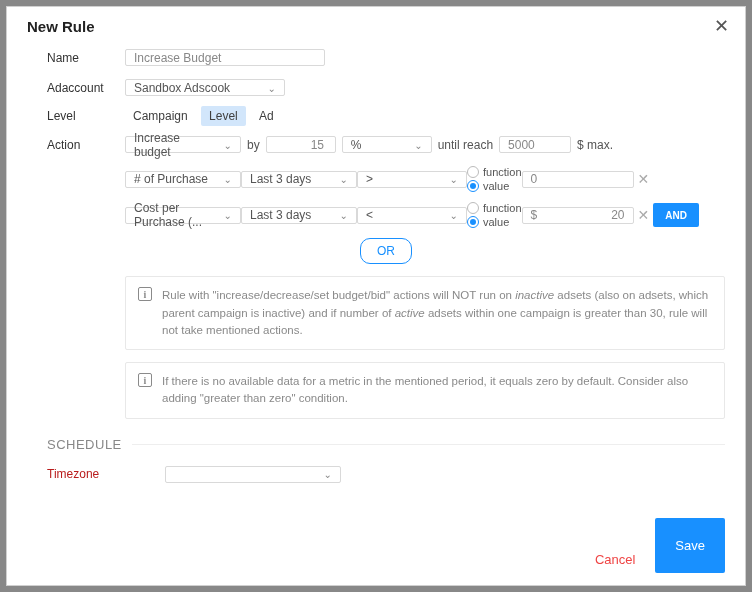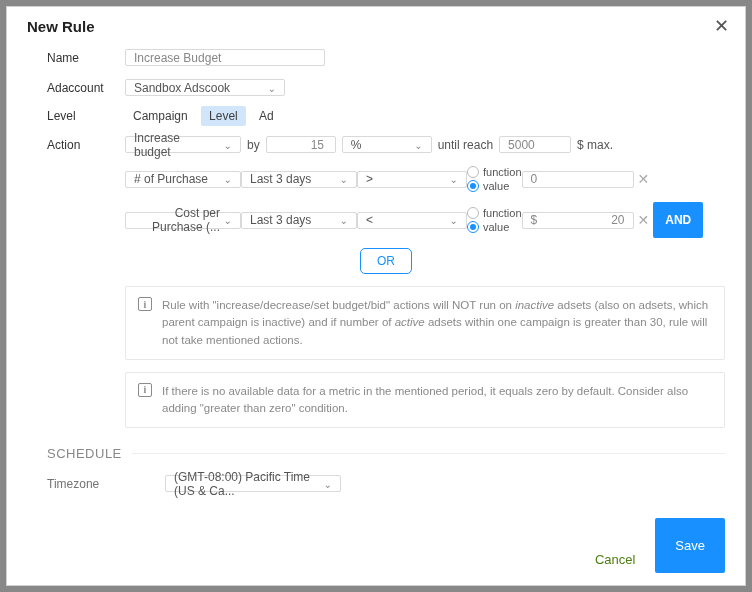--- a/index.html
+++ b/index.html
@@ -17,32 +17,32 @@
   .chev { position: absolute; right: 8px; top: 50%; transform: translateY(-50%); font-size: 10px; color: #888; pointer-events:none; }
   .lvl-tabs span { color: #404040; font-size: 12px; padding: 3px 8px; border-radius: 2px; cursor: pointer; margin-right: 2px; }
   .lvl-tabs .active { background: #d2e6fb; }
   .action-row { display: flex; align-items: center; gap: 6px; font-size: 12px; color: #555;}
   .cond-row { display:flex; align-items:center; margin-left:78px; margin-bottom:10px; font-size:12px;}
   .fv { font-size: 11px; color: #555; line-height: 1.1; }
   .radio { width:12px; height:12px; border:1px solid #1890ff; border-radius:50%; display:inline-flex; align-items:center; justify-content:center; cursor:pointer; flex-shrink:0;}
   .radio.on::after { content:""; width:6px; height:6px; background:#1890ff; border-radius:50%; }
   .radio.grey { border-color:#bbb; }
   .remove-x { color:#aaa; font-size:14px; cursor:pointer; padding:0 4px;}
-  .and-btn { background:#1890ff; color:#fff; border:none; border-radius:2px; height:36px; padding:0 12px; font-size:12px; cursor:pointer; font-weight:600;}
-  .or-btn { border:1px solid #1890ff; color:#1890ff; background:#fff; border-radius:5px; height:26px; padding:0 16px; font-size:12px; cursor:pointer;}
+  .and-btn { background:#1890ff; color:#fff; border:none; border-radius:2px; height:24px; padding:0 12px; font-size:10px; cursor:pointer; font-weight:600;}
+  .or-btn { border:1px solid #1890ff; color:#1890ff; background:#fff; border-radius:10px; height:26px; padding:0 16px; font-size:12px; cursor:pointer;}
   .or-wrap { text-align:center; margin:4px 0 12px 0;}
   .info-box { border:1px solid #e8e8e8; border-radius:2px; padding:10px 12px; margin-left:78px; margin-bottom:12px; display:flex; gap:10px; font-size:11.5px; color:#8a8a8a; line-height:1.5;}
   .info-icon { width:14px; height:14px; border:1px solid #8a8a8a; color:#8a8a8a; font-size:10px; font-weight:bold; display:flex; align-items:center; justify-content:center; border-radius:2px; flex-shrink:0; font-family: Georgia, serif;}
   .section-head { display:flex; align-items:center; margin:18px 0 14px 0;}
   .section-head .t { font-size:13px; color:#888; letter-spacing:0.5px; margin-right:10px;}
   .section-head .line { flex:1; height:1px; background:#eee;}
   .sched-row { display:flex; align-items:center; margin-bottom:14px; font-size:12px;}
-  .sched-label { width:118px; color:#737373;}
+  .sched-label { width:118px; color:#b91c1c;}
   .modal-foot { padding:12px 20px; display:flex; justify-content:flex-end; gap:10px; }
-  .btn-cancel { background:none; border:none; color:#4d7c0f; font-size:13px; cursor:pointer; padding:6px 10px;margin-top:28px;}
+  .btn-cancel { background:none; border:none; color:#ef4444; font-size:13px; cursor:pointer; padding:6px 10px;margin-top:28px;}
   .btn-save { background:#1890ff; color:#fff; border:none; border-radius:2px; padding:6px 20px; font-size:13px; cursor:pointer;}
   em{font-style:italic;}
 </style>
 </head>
 <body>
 
 <div class="modal">
   <div class="modal-head">
     <div class="modal-title">New Rule</div>
     <div class="close-x">✕</div>
@@ -120,21 +120,21 @@
             <span class="fv">value</span>
           </div>
       </div>
       <div class="input" style="width:112px;">
           <span>0</span>
         </div>
       <span class="remove-x">✕</span>
     </div>
 
     <div class="cond-row">
-      <div class="select" style="width:116px;text-align:right;">
+      <div class="select" style="width:116px;">
         <span>Cost per Purchase (...</span>
           <span class="chev">⌄</span>
       </div>
       <div class="select" style="width:116px;">
         <span>Last 3 days</span>
           <span class="chev">⌄</span>
       </div>
       <div class="select" style="width:110px;">
         <span>&lt;</span>
           <span class="chev">⌄</span>
@@ -174,21 +174,20 @@
     </div>
 
     <div class="section-head">
       <span class="t">SCHEDULE</span>
       <div class="line"></div>
     </div>
 
     <div class="sched-row">
       <div class="sched-label">Timezone</div>
       <div class="select" style="width:176px;">
-        <span>(GMT-08:00) Pacific Time (US &amp; Ca...</span>
           <span class="chev">⌄</span>
       </div>
     </div>
 
   </div>
 
   <div class="modal-foot">
     <button class="btn-cancel">Cancel</button>
     <button class="btn-save">Save</button>
   </div>

